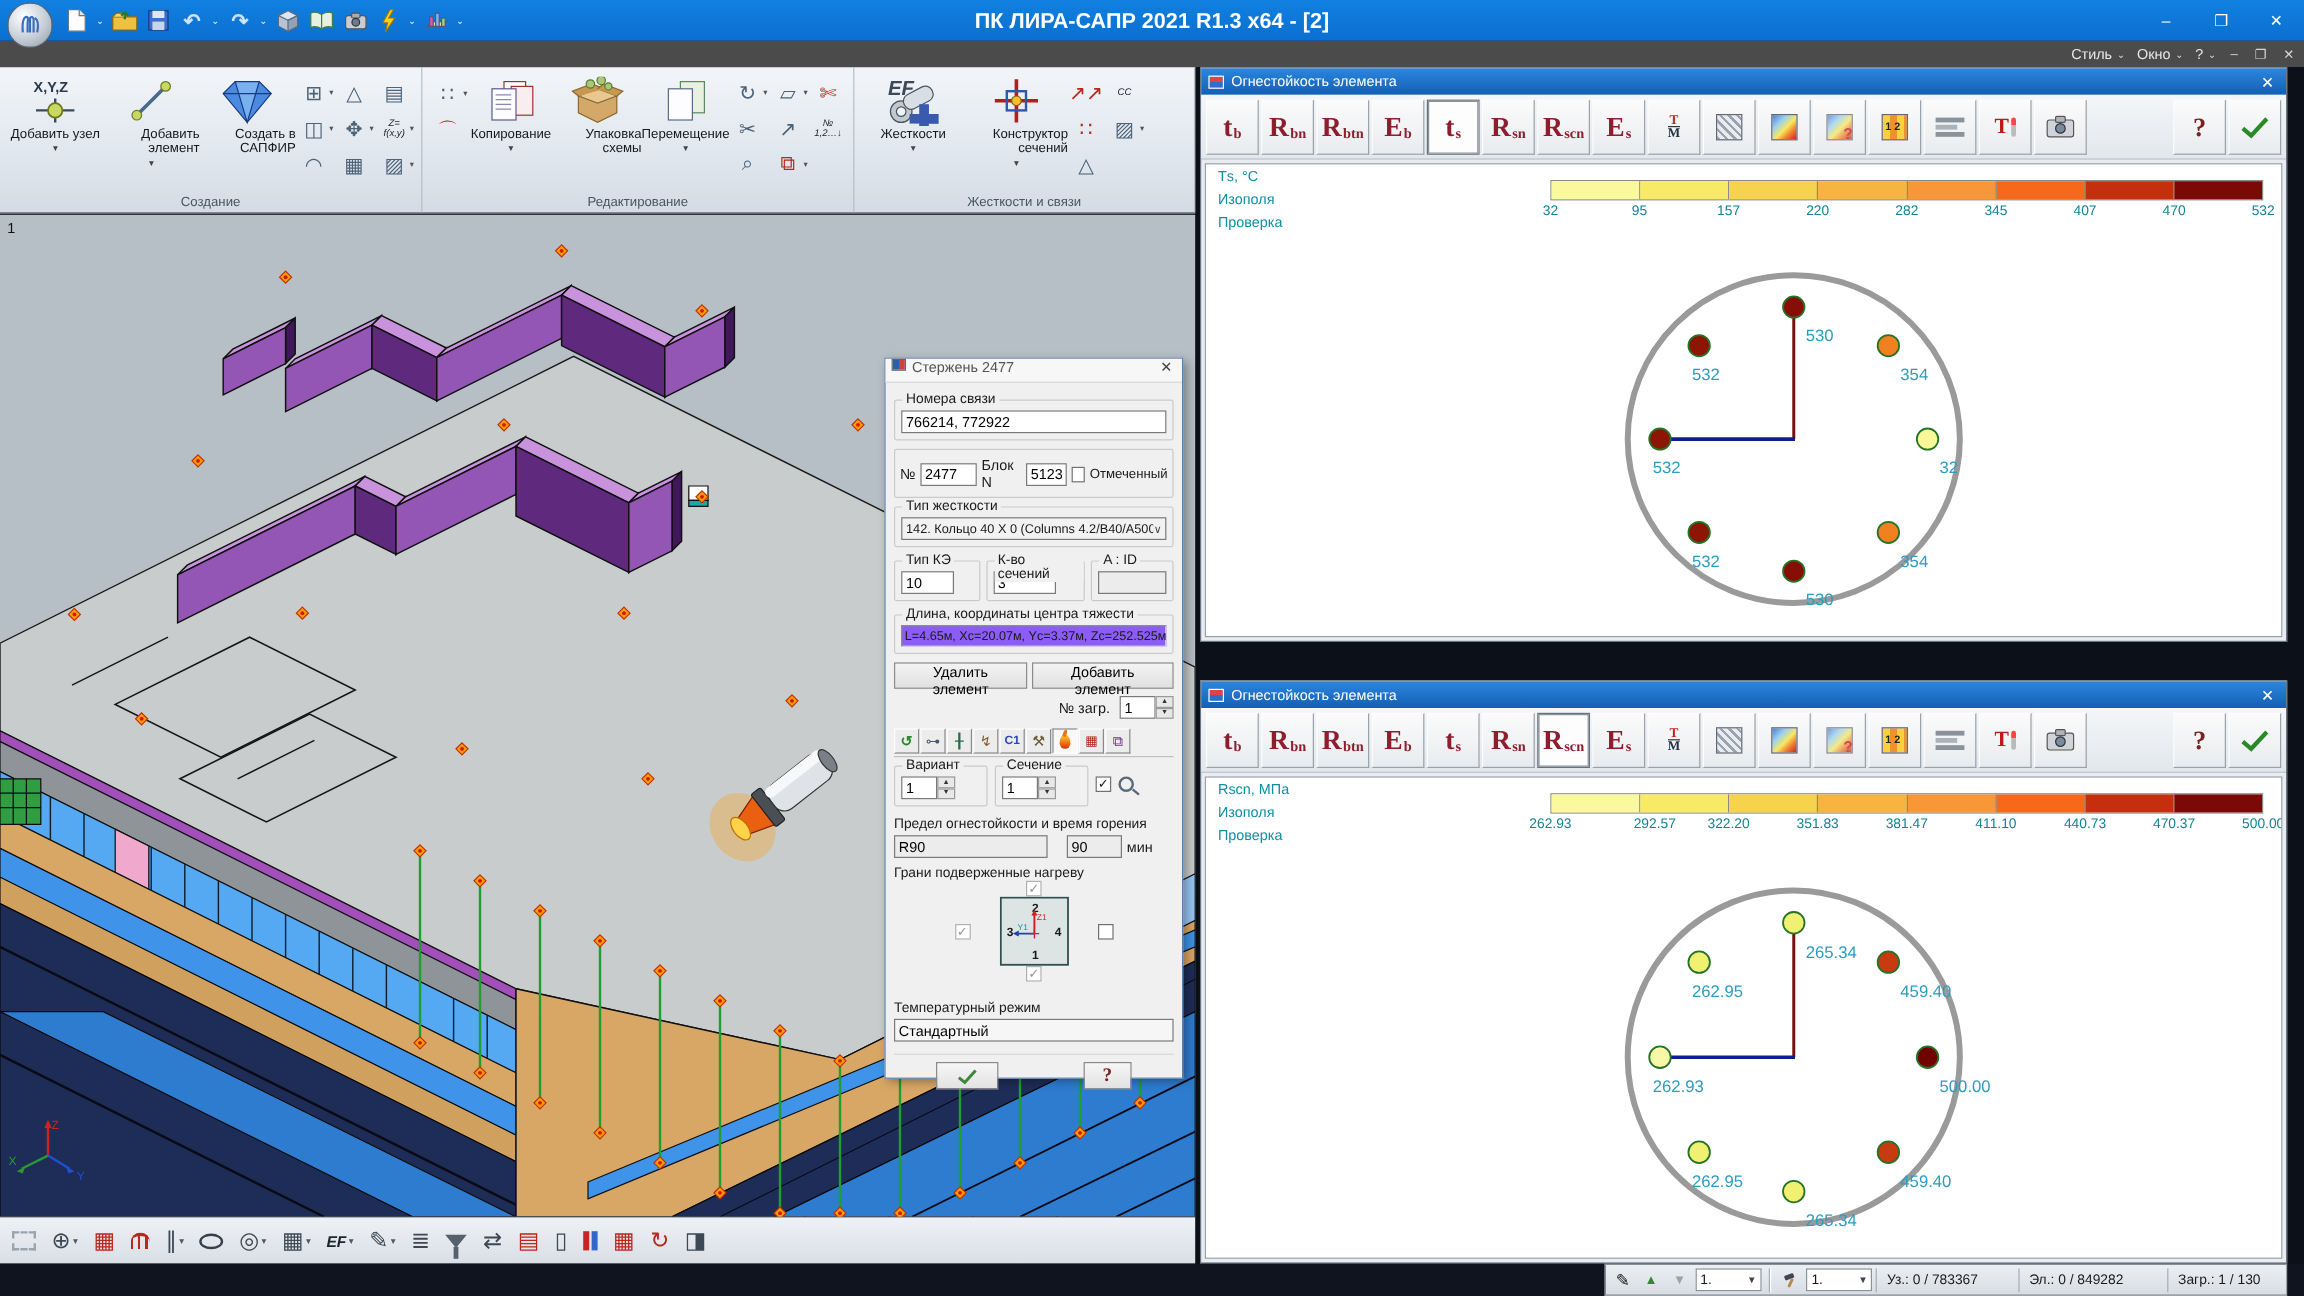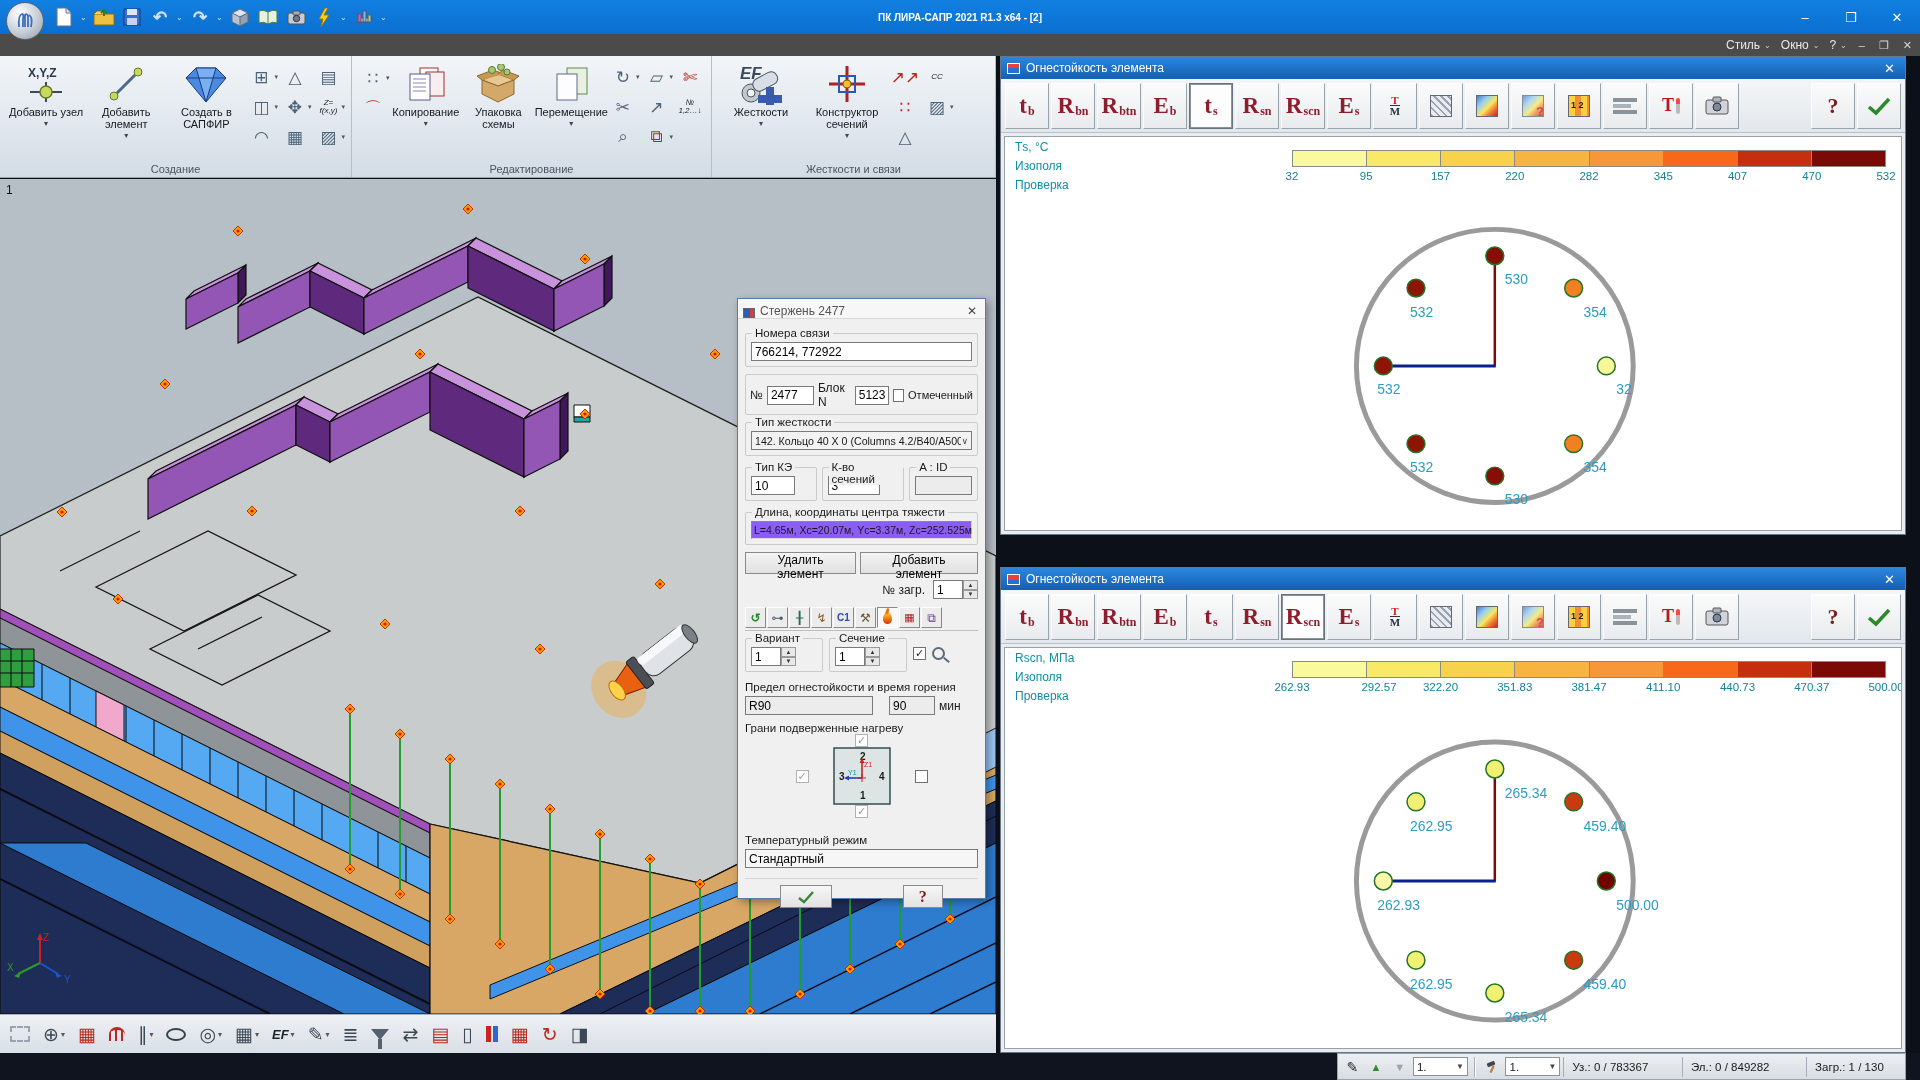--- a/index.html
+++ b/index.html
@@ -9,21 +9,21 @@
   
   .titlebar { position:absolute; left:0; top:0; width:1920px; height:34px;
               background:linear-gradient(#1180e0,#0a6fd0); display:flex; align-items:center; }
   .logo { position:absolute; left:6px; top:2px; width:38px; height:38px; border-radius:50%;
           background:radial-gradient(circle at 35% 30%, #ffffff, #c6cdd6 55%, #8e98a6);
           border:1px solid #5a6470; z-index:5; display:flex; align-items:center; justify-content:center; }
   .qat { display:flex; align-items:center; gap:4px; margin-left:52px; }
   .qat .qbtn { width:24px; height:24px; display:flex; align-items:center; justify-content:center; }
   .qat .caret { color:#d8e6f6; font-size:8px; width:8px; }
   .win-title { position:absolute; left:50%; transform:translateX(-50%); color:#fff;
-               font-size:10px; font-weight:bold; white-space:nowrap; }
+               font-size:18px; font-weight:bold; white-space:nowrap; }
   .win-controls { position:absolute; right:0; top:0; height:34px; display:flex; }
   .win-controls .wc { width:46px; height:34px; color:#fff; display:flex; align-items:center;
                       justify-content:center; font-size:13px; }
 
   
   .menubar { position:absolute; left:0; top:34px; width:1920px; height:22px; background:#4b4b4b;
              display:flex; align-items:flex-end; }
   .tabs { display:flex; margin-left:163px; height:22px; align-items:flex-end; }
   .tab { color:#f0f0f0; font-size:12.5px; padding:3px 16px 4px; white-space:nowrap; }
   .tab.active { background:linear-gradient(#fdfdfd,#eef1f5); color:#111; border-radius:3px 3px 0 0;
@@ -36,41 +36,41 @@
 
   
   .ribbon { position:absolute; left:0; top:56px; width:996px; height:122px;
             background:linear-gradient(#f2f5f8,#dde4ec 70%,#d3dbe4);
             border-bottom:1px solid #98a2ac; display:flex; }
   .rgroup { position:relative; height:100%; border-right:1px solid #b6bec6; padding:4px 6px 16px; }
   .rgroup-label { position:absolute; left:0; right:0; bottom:2px; text-align:center;
                   font-size:11px; color:#4a5560; white-space:nowrap; overflow:hidden; }
   .rgroup-inner { display:flex; height:100%; align-items:flex-start; }
   .rib-big { width:86px; height:98px; display:flex; flex-direction:column; align-items:center;
-             padding-top:2px; text-align:center; }
+             padding-top:2px; text-align:right; }
   .rib-big .ric { height:44px; display:flex; align-items:center; justify-content:center; }
   .rib-big .rlabel { font-size:11px; line-height:12px; color:#15181c; }
   .rib-big .rarrow { font-size:8px; color:#444; margin-top:1px; }
   .smallcol { display:flex; flex-direction:column; gap:2px; padding-top:4px; }
   .sicon { width:30px; height:28px; display:flex; align-items:center; justify-content:center;
            font-size:17px; color:#4d6378; }
   .sicon.red { color:#b5281c; }
   .sicon .tiny2 { font-size:8px; line-height:8px; color:#223; text-align:center; font-style:italic; }
   .sarr { font-size:7px; color:#555; margin-left:-2px; }
   .siconrow { display:flex; align-items:center; }
 
   
   .viewport { position:absolute; left:0; top:179px; width:996px; height:835px; background:#b6bec6; }
   .vp-num { position:absolute; left:6px; top:4px; font-size:12px; color:#111; z-index:3; }
 
   
   .dialog { position:absolute; left:737px; top:119px; width:249px; height:601px; background:#f0f0f0;
             border:1px solid #5a7ca8; box-shadow:3px 3px 8px rgba(0,0,0,.35); z-index:10;
             font-size:12px; color:#1a1a1a; }
-  .dlg-title { height:20px; display:flex; align-items:flex-end; padding:0 5px; gap:5px;
+  .dlg-title { height:20px; display:flex; align-items:flex-start; padding:0 5px; gap:5px;
                background:#f7f7f7; border-bottom:1px solid #d8d8d8; }
   .dlg-title .dico { width:12px; height:10px; background:linear-gradient(90deg,#2a5fb0 55%,#d04040 55%);
                      border:1px solid #666; }
   .dlg-title .dtxt { flex:1; color:#555; font-size:12px; }
   .dlg-title .dclose { color:#444; font-size:12px; padding:0 3px; }
   .dlg-body { padding:5px 7px; }
   .grp { position:relative; border:1px solid #cacaca; border-radius:2px; margin:7px 0 4px; padding:8px 5px 5px; }
   .grp > .glabel { position:absolute; top:-7px; left:6px; background:#f0f0f0; padding:0 3px; font-size:11.5px; }
   .din { border:1px solid #7a7a7a; background:#fff; height:19px; font-size:12px; padding:0 3px;
          font-family:"Liberation Sans",sans-serif; }

